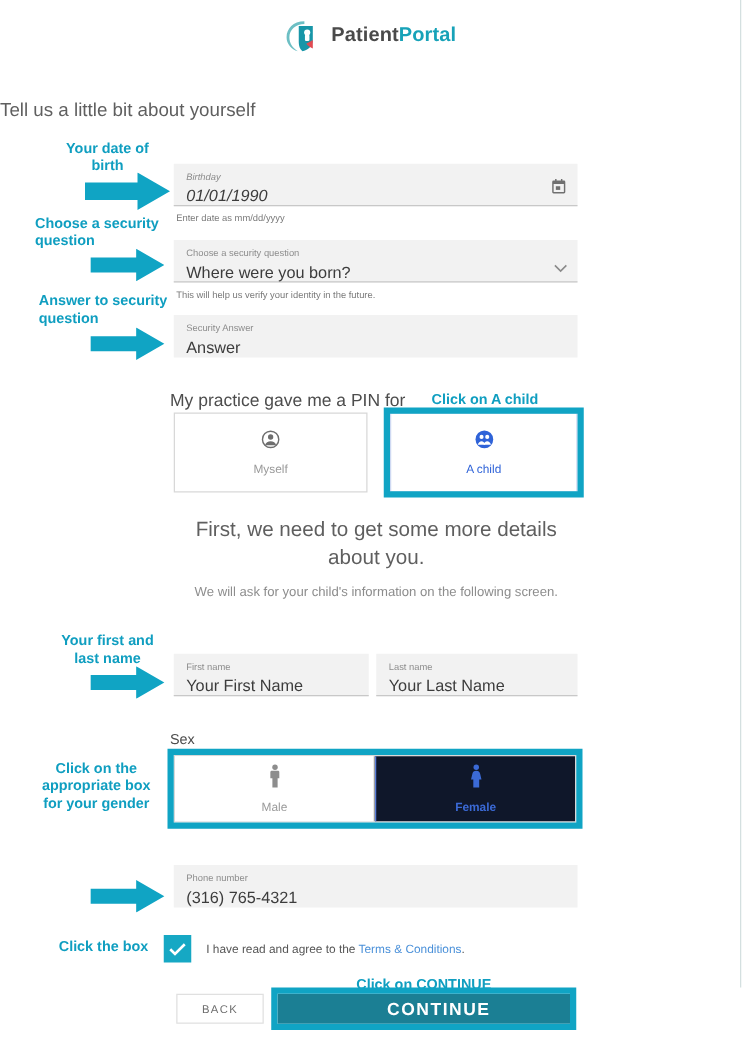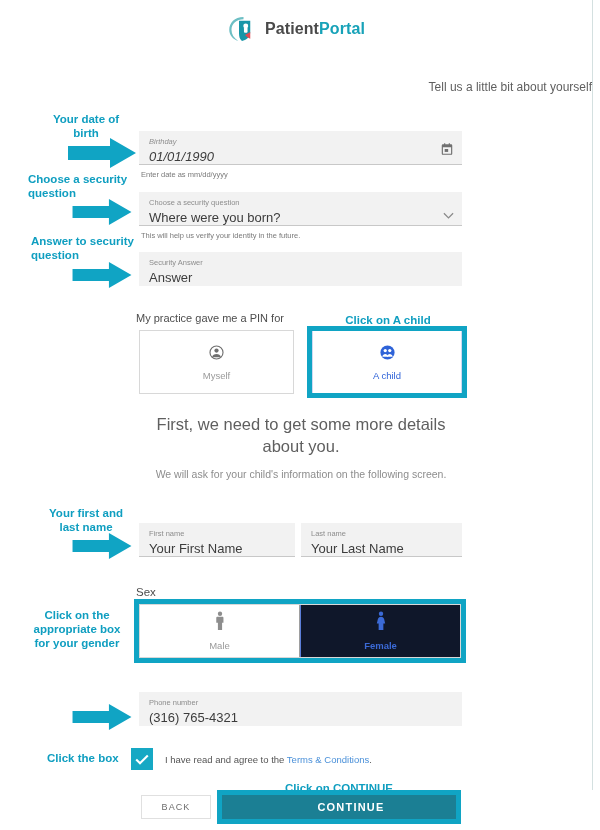--- a/index.html
+++ b/index.html
@@ -23,21 +23,21 @@
     display: flex; align-items: center; justify-content: center; gap: 8px;
   }
   .logo-mark { width: 30px; height: 30px; display:block; }
   .logo-text { font-size: 16px; font-weight: 600; letter-spacing: .1px; }
   .logo-text .t1 { color: #4a4a4a; }
   .logo-text .t2 { color: #17a2b8; }
 
   
   .h-main {
     position: absolute; left: 0; top: 80px; width: 592px;
-    text-align: right; font-size: 12px; color: #5f5f5f; font-weight: 400;
+    text-align: left; font-size: 15px; color: #5f5f5f; font-weight: 400;
   }
   .h-sub {
     position: absolute; left: 136px; top: 414px; width: 330px;
     text-align: center; font-size: 16.5px; color: #5f5f5f; line-height: 1.33;
   }
   .h-note {
     position: absolute; left: 136px; top: 468px; width: 330px;
     text-align: center; font-size: 10.5px; color: #8d8d8d;
   }
 
@@ -50,21 +50,21 @@
   }
   .field.no-rule { border-bottom: 1px solid transparent; }
   .field .flabel { font-size: 7.5px; color: #8d8d8d; line-height: 11px; }
   .field .fvalue { font-size: 13px; color: #3c3c3c; line-height: 19px; white-space: nowrap; }
   .helper {
     position: absolute; font-size: 7.5px; color: #7a7a7a;
   }
   .field-icon { position: absolute; right: 8px; top: 11px; }
 
   
-  .pin-label { position: absolute; left: 136px; top: 312px; font-size: 11px; color: #4d4d4d; }
+  .pin-label { position: absolute; left: 136px; top: 312px; font-size: 14px; color: #4d4d4d; }
   .card {
     position: absolute; background: #fff; border: 1px solid #d8d8d8;
     display: flex; flex-direction: column; align-items: center; justify-content: center;
     gap: 5px;
   }
   .card .clabel { font-size: 9.5px; }
   .card.unsel .clabel { color: #9a9a9a; }
   .card.sel { border-color: #cfd9f2; }
   .card.sel .clabel { color: #2f63d8; }
 
@@ -99,21 +99,21 @@
   .btn-back {
     position: absolute; left: 141px; top: 795px; width: 70px; height: 24px;
     background: #fff; border: 1px solid #e0e0e0;
     display: flex; align-items: center; justify-content: center;
     font-size: 9px; letter-spacing: 1.1px; color: #6d6d6d;
   }
   .btn-continue {
     position: absolute; left: 222px; top: 795px; width: 234px; height: 24px;
     background: #1b7f94;
     display: flex; align-items: center; justify-content: center;
-    font-size: 11px; letter-spacing: 1.2px; color: #ffffff; font-weight: 700; padding-left: 24px;
+    font-size: 14px; letter-spacing: 1.2px; color: #ffffff; font-weight: 700; padding-left: 24px;
   }
 
   
   .anno-text {
     position: absolute; color: #0f9ec0; font-weight: 700; font-size: 11.5px;
     line-height: 14px;
   }
   .anno-box {
     position: absolute; border: 5px solid #10a4c4; background: transparent;
   }

